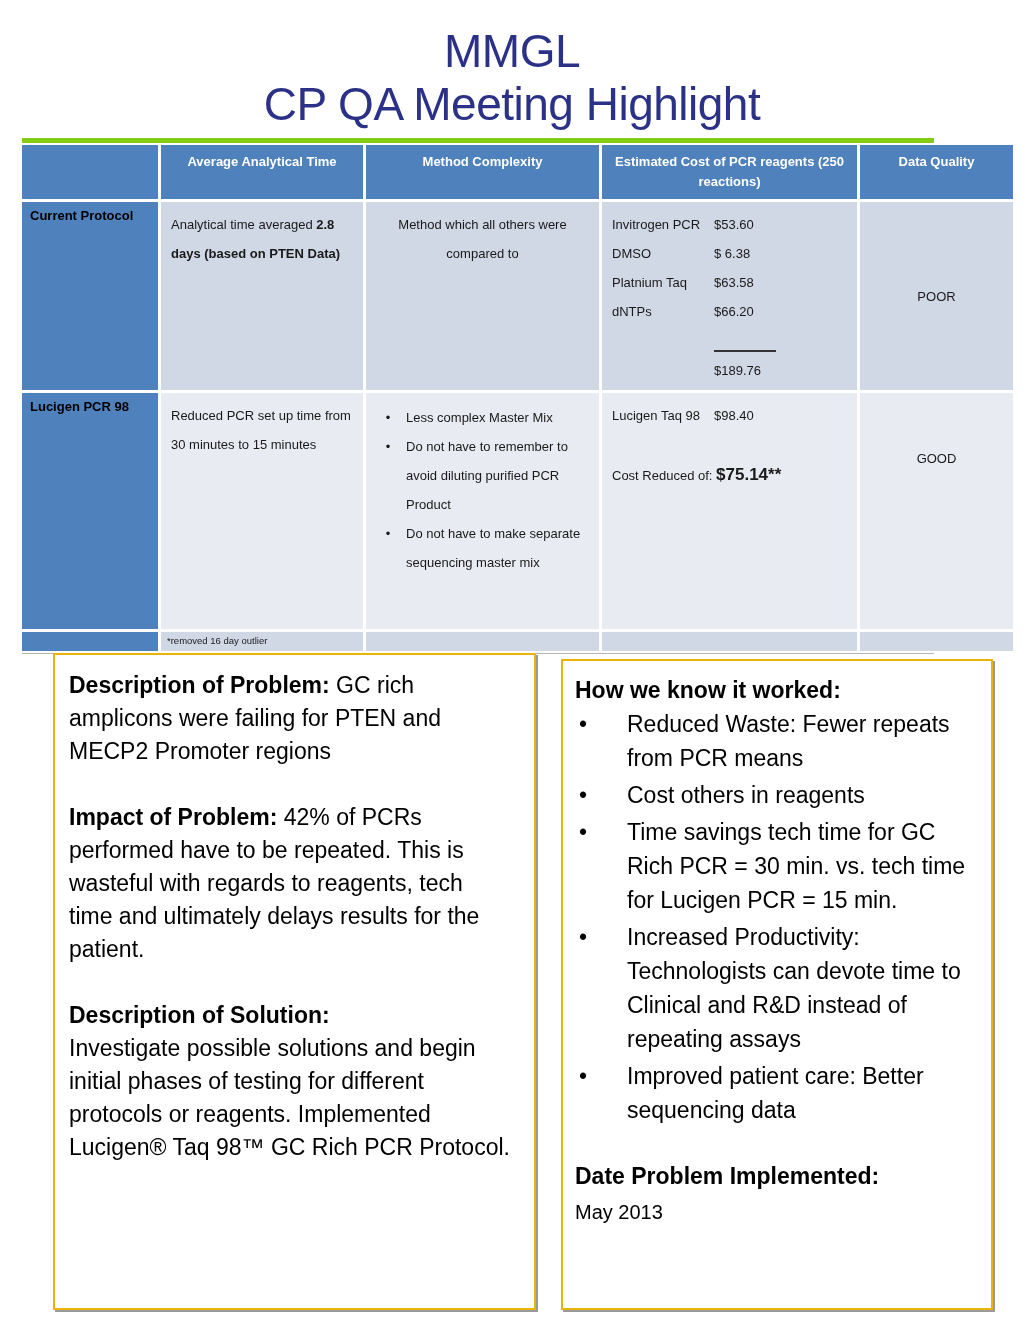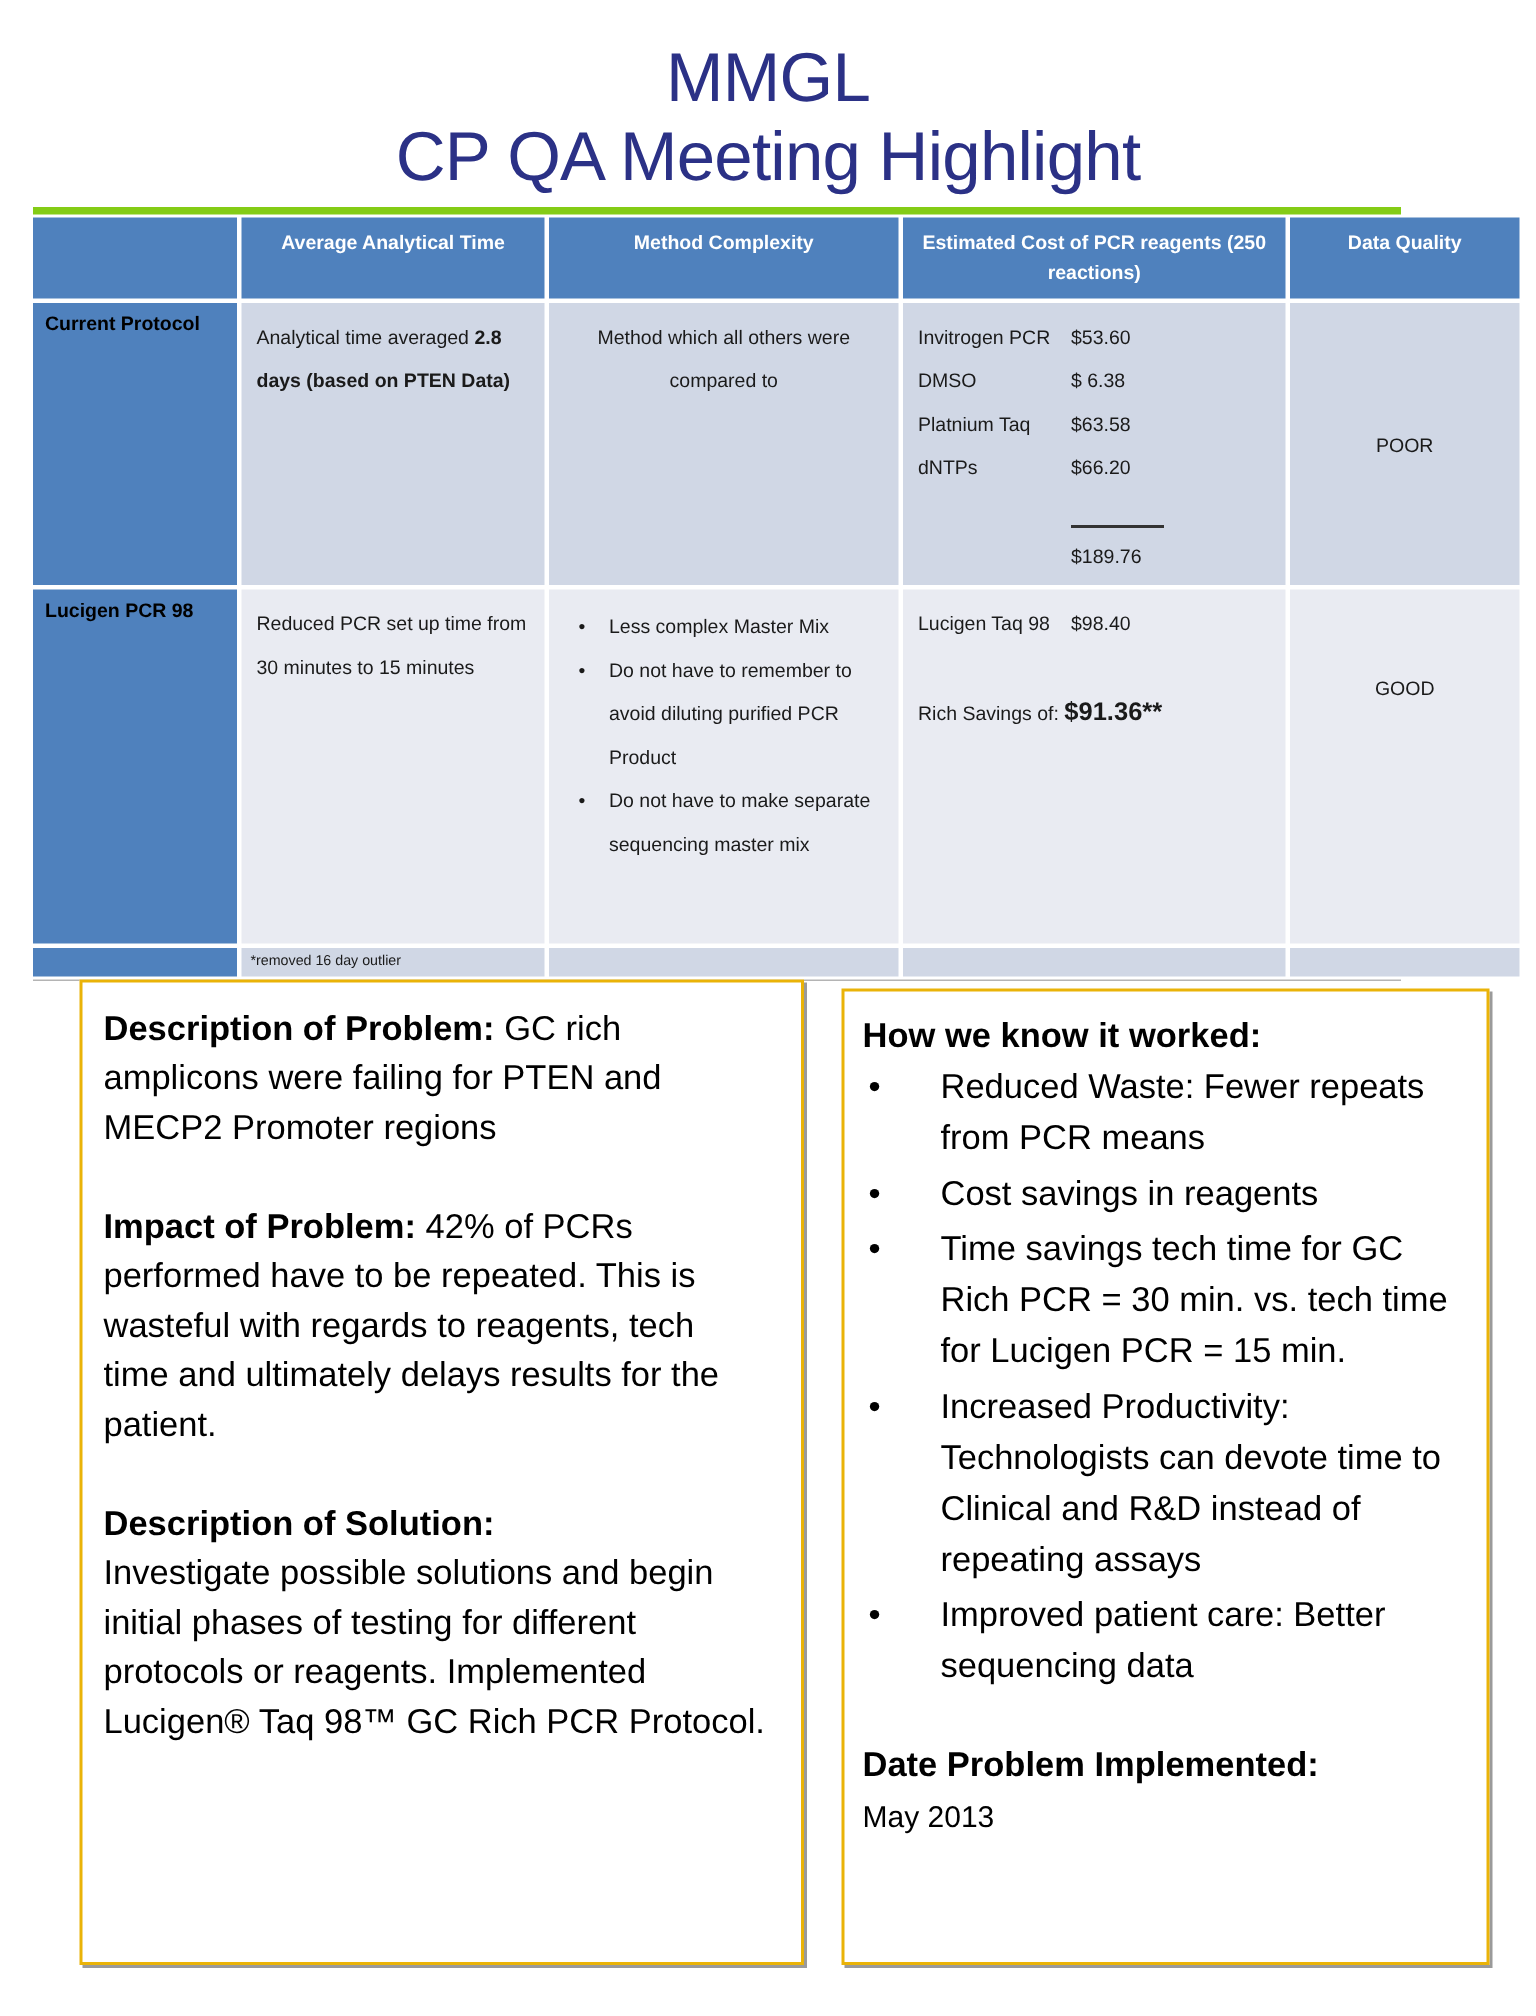--- a/index.html
+++ b/index.html
@@ -136,22 +136,22 @@
             <span class="b-text">Do not have to make separate sequencing master mix</span>
           </div>
         </div>
       </div>
       <div class="cell cell-b pad-top">
         <div class="cost-line">
           <span class="cost-name">Lucigen Taq 98</span>
           <span>$98.40</span>
         </div>
         <div class="savings">
-          <span>Rich Savings of:  </span>
-          <span class="savings-val">$91.36**</span>
+          <span>Cost Reduced of:  </span>
+          <span class="savings-val">$75.14**</span>
         </div>
       </div>
       <div class="cell-b quality-top">GOOD</div>
 
       <div class="rowlabel"></div>
       <div class="cell-a outlier">*removed 16 day outlier</div>
       <div class="cell-a"></div>
       <div class="cell-a"></div>
       <div class="cell-a"></div>
     </div>
@@ -165,21 +165,21 @@
   </div>
 
   <div class="tbox box-right">
     <p><b>How we know it worked:</b></p>
     <div class="rb-bullet">
       <span class="rb-mark">•</span>
       <span class="rb-text">Reduced Waste: Fewer repeats from PCR means</span>
     </div>
     <div class="rb-bullet">
       <span class="rb-mark">•</span>
-      <span class="rb-text">Cost savings in reagents</span>
+      <span class="rb-text">Cost others in reagents</span>
     </div>
     <div class="rb-bullet">
       <span class="rb-mark">•</span>
       <span class="rb-text">Time savings tech time for GC Rich PCR = 30 min.  vs. tech time for Lucigen PCR = 15 min.</span>
     </div>
     <div class="rb-bullet">
       <span class="rb-mark">•</span>
       <span class="rb-text">Increased Productivity: Technologists can devote time to Clinical and R&amp;D instead of repeating assays</span>
     </div>
     <div class="rb-bullet">

